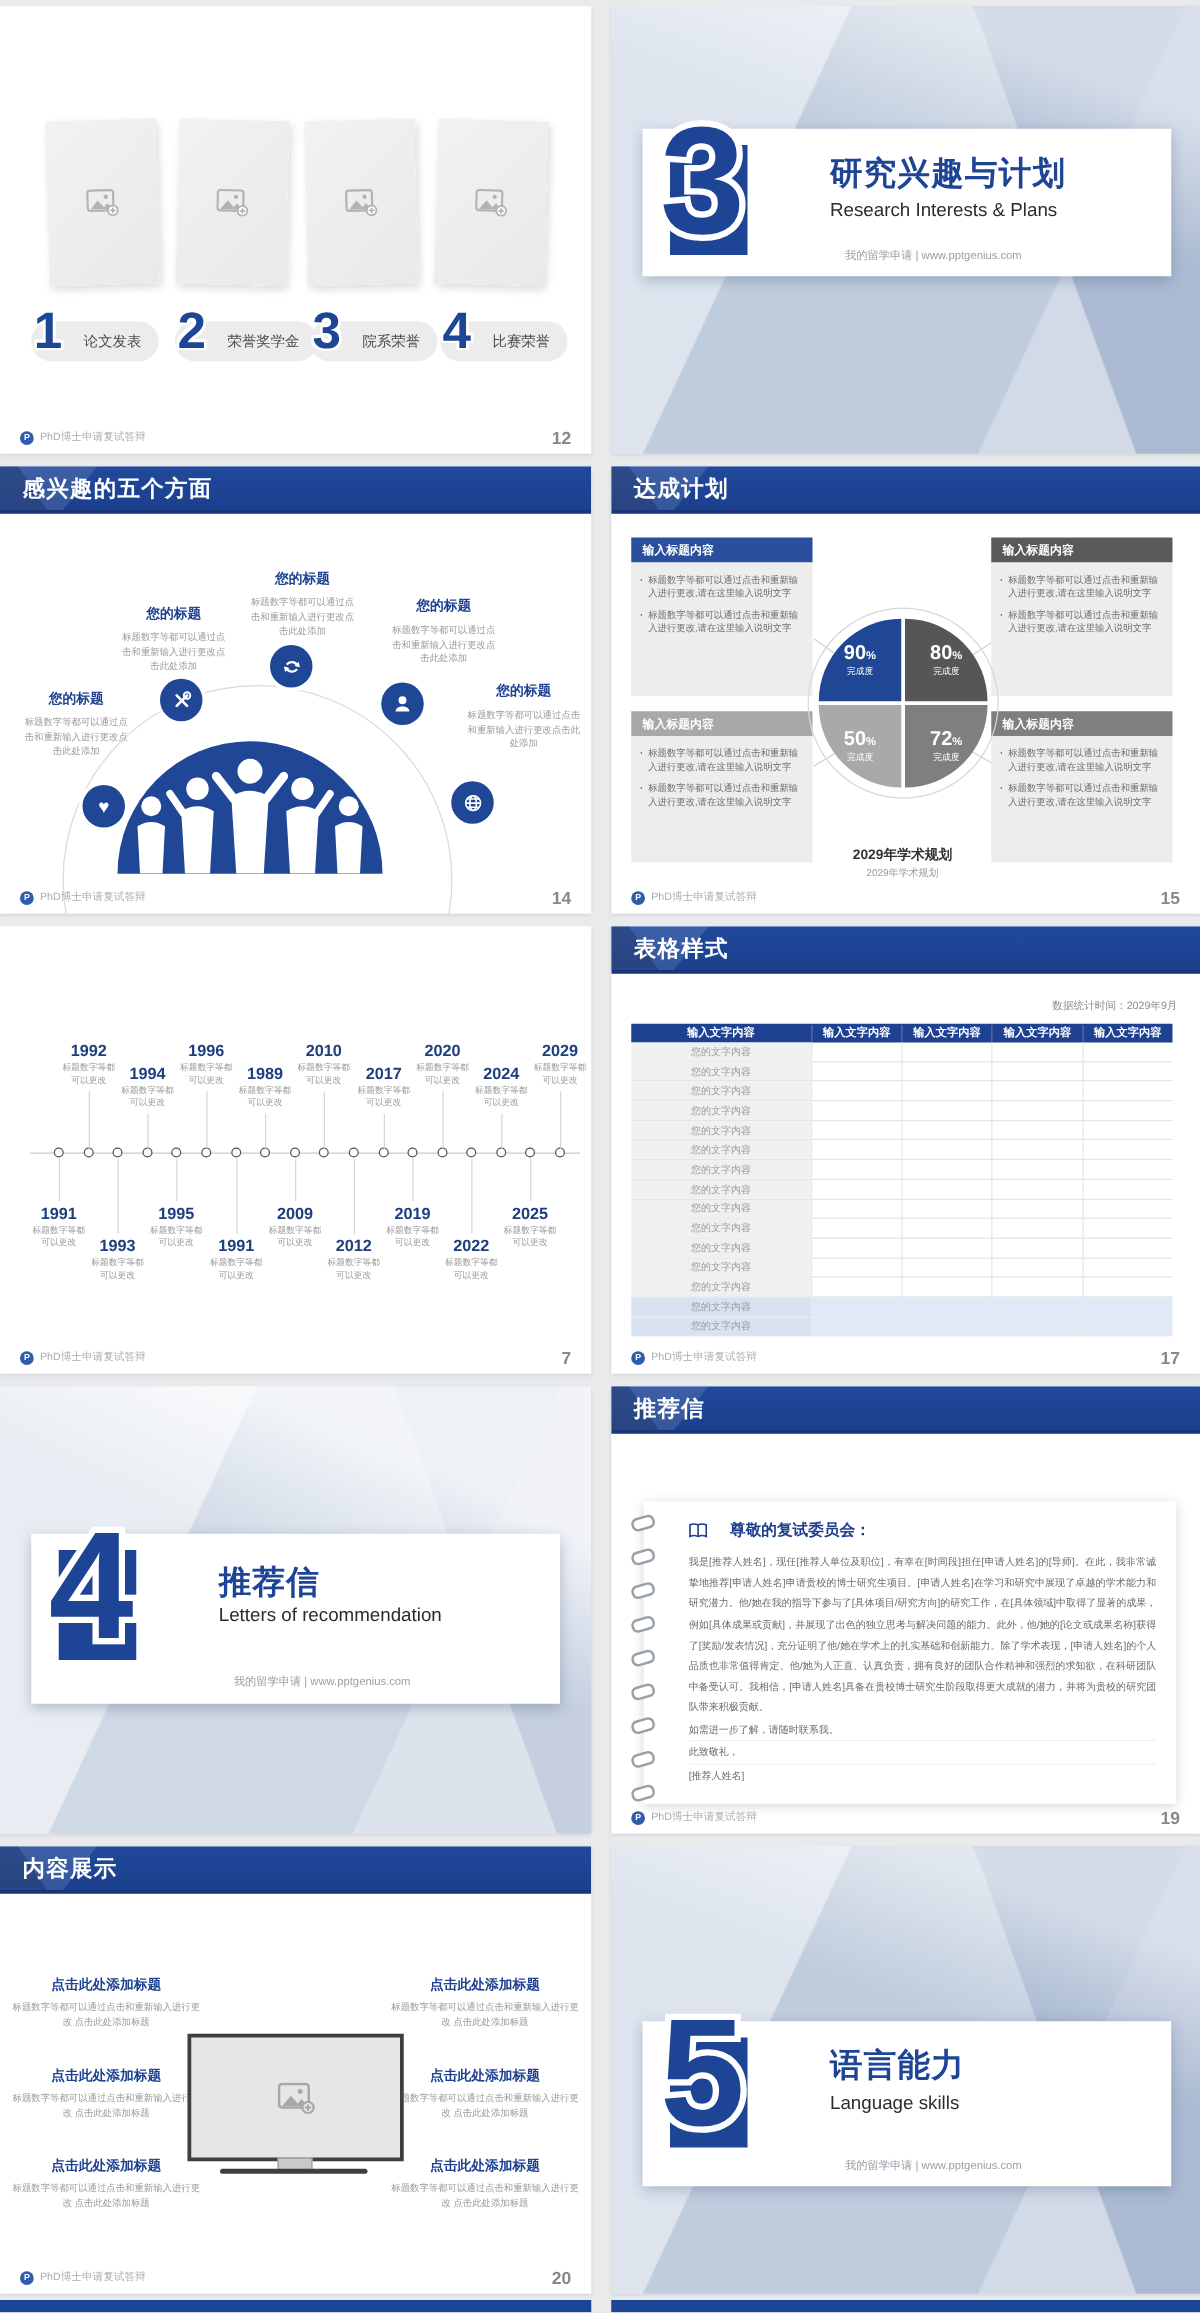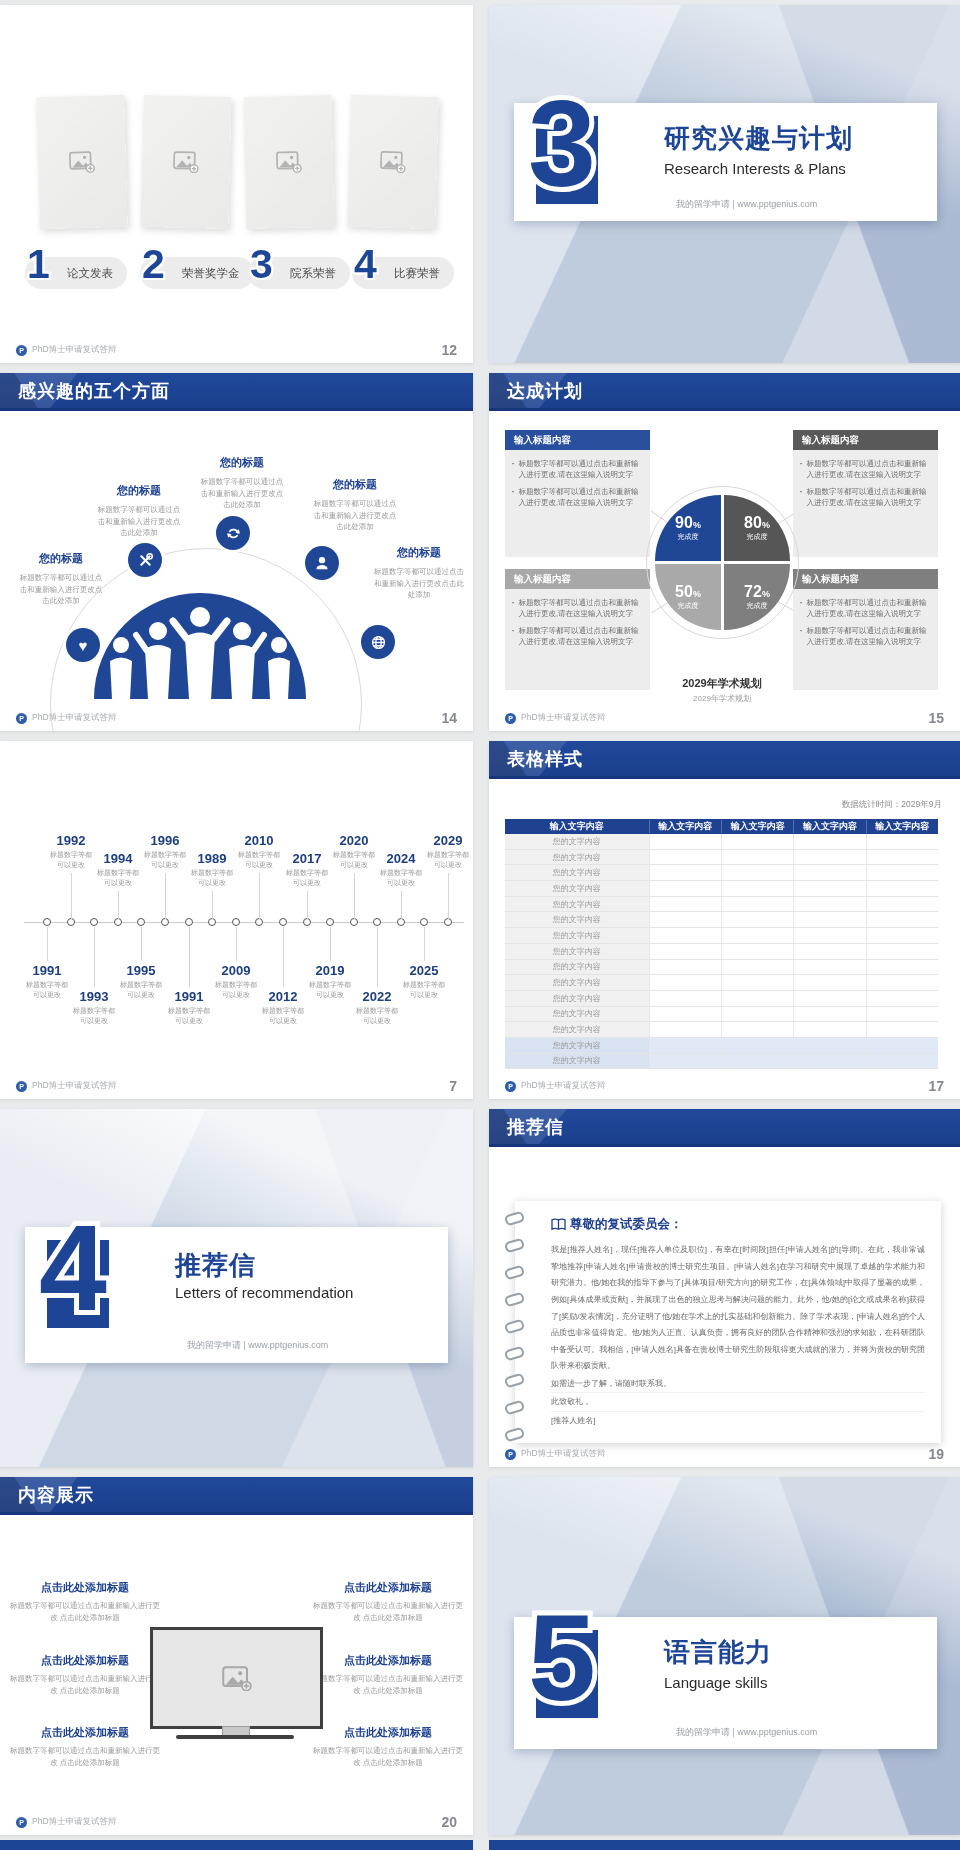--- a/index.html
+++ b/index.html
@@ -131,21 +131,21 @@
   .tc1{width:145px;text-align:center;font-size:8px;color:#9a9a9a;background:#f0f0f0;height:100%;
        display:flex;align-items:center;justify-content:center;}
   .tc{width:72px;height:100%;border-left:1px solid #e8e8e8;}
   .r-blue .tc1{background:#d8e2f0;} .r-blue .tc{background:#e0e9f5;}
 
   
   .paper{position:absolute;left:26px;top:92px;width:426px;height:242px;background:#fff;
          box-shadow:0 2px 9px rgba(0,0,0,.18);padding:0 16px 0 36px;box-sizing:border-box;}
   .coil{position:absolute;left:16px;top:104px;display:flex;flex-direction:column;gap:16px;z-index:3;}
   .coil span{width:15px;height:7px;border:2px solid #98a0a8;border-radius:5px;transform:rotate(-16deg);background:#fff;}
-  .sal{display:flex;align-items:center;gap:4px;margin:15px 0 9px;font-size:12.5px;font-weight:bold;color:#1e3e8e;}
+  .sal{display:flex;align-items:center;gap:18px;margin:15px 0 9px;font-size:12.5px;font-weight:bold;color:#1e3e8e;}
   .lbody{font-size:8px;color:#6b6b6b;line-height:2.08;text-align:justify;}
   .closing{font-size:8px;color:#6b6b6b;line-height:1.3;padding:4px 0 3px;border-bottom:1px solid #f0f1f3;}
 
   
   .citems{position:absolute;left:0;top:0;width:100%;height:100%;}
   .citem{position:absolute;width:156px;text-align:center;}
   .ct{font-size:11px;font-weight:bold;color:#1e4191;margin-bottom:5px;}
   .cb{font-size:7.5px;color:#9b9b9b;line-height:1.55;}
   .c-l0{left:7px;top:103px;} .c-l1{left:7px;top:176px;} .c-l2{left:7px;top:248px;}
   .c-r0{left:310px;top:103px;} .c-r1{left:310px;top:176px;} .c-r2{left:310px;top:248px;}

